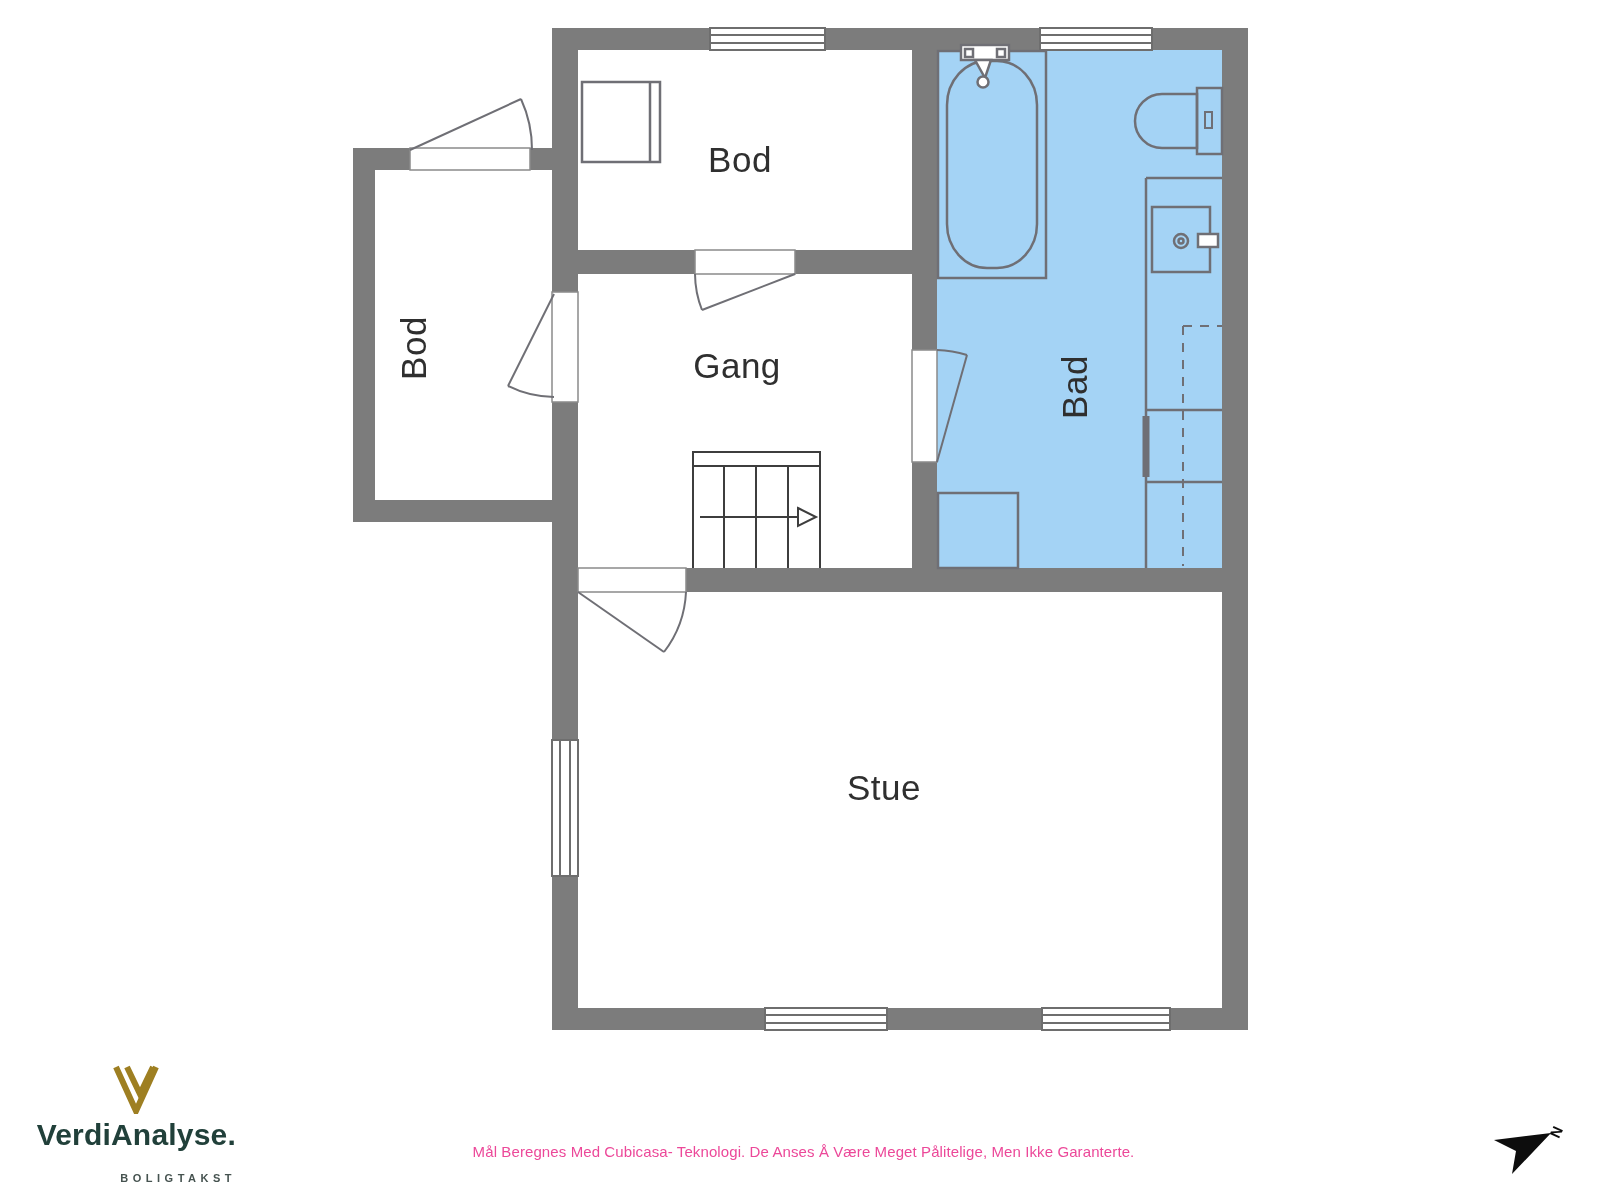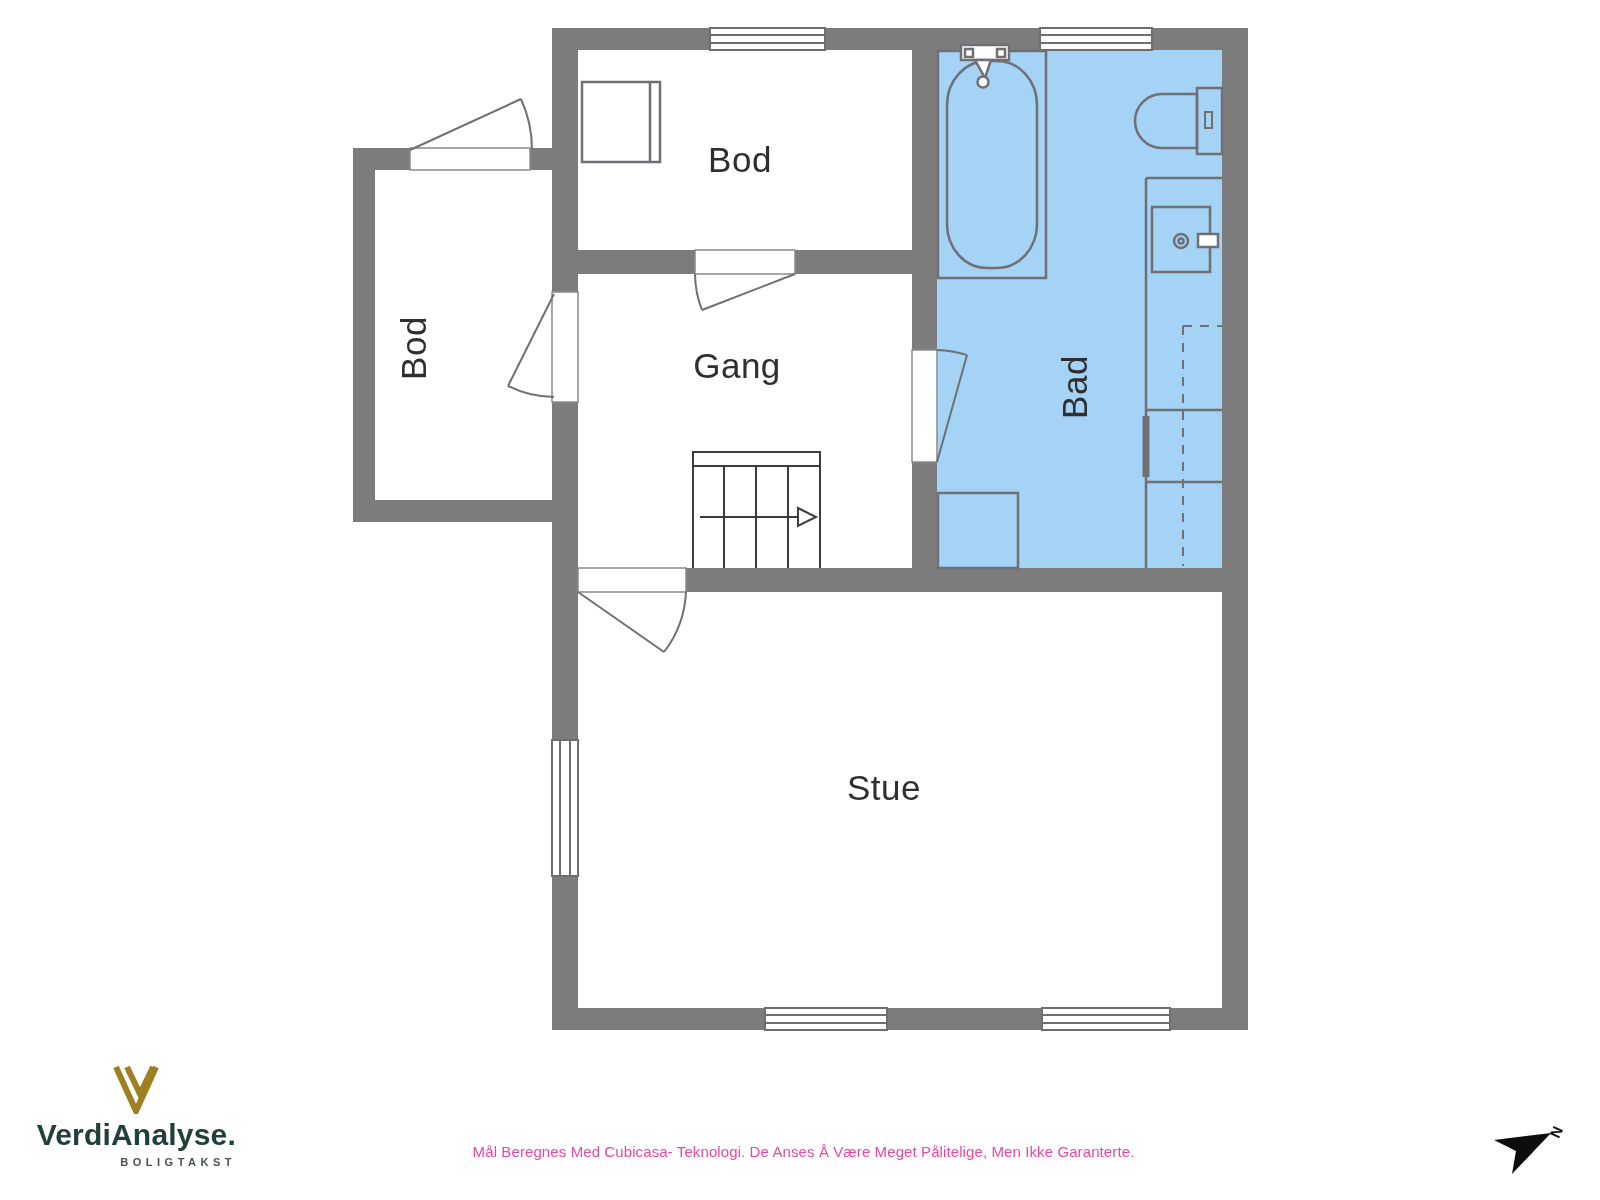--- a/index.html
+++ b/index.html
@@ -16,21 +16,21 @@
   }
   .logo-block{
     position:absolute;left:36px;top:1062px;width:200px;
     text-align:right;
   }
   .logo-mark{display:block;margin:0 auto 4px auto;}
   .brand-name{
     font-size:30px;font-weight:600;color:#21403a;letter-spacing:0.2px;
   }
   .brand-tagline{
-    margin-top:4px;font-size:11px;font-weight:600;color:#465350;
+    margin-top:20px;font-size:11px;font-weight:600;color:#465350;
     letter-spacing:4.5px;
   }
   .disclaimer{
     position:absolute;left:0;right:0;top:1143px;text-align:center;
     font-size:15px;font-weight:500;color:#ec4899;letter-spacing:0.1px;padding-left:7px;
   }
   .compass{position:absolute;left:1480px;top:1112px;}
   .compass text{font-family:"Liberation Sans", sans-serif;font-weight:600;}
 </style>
 </head>

